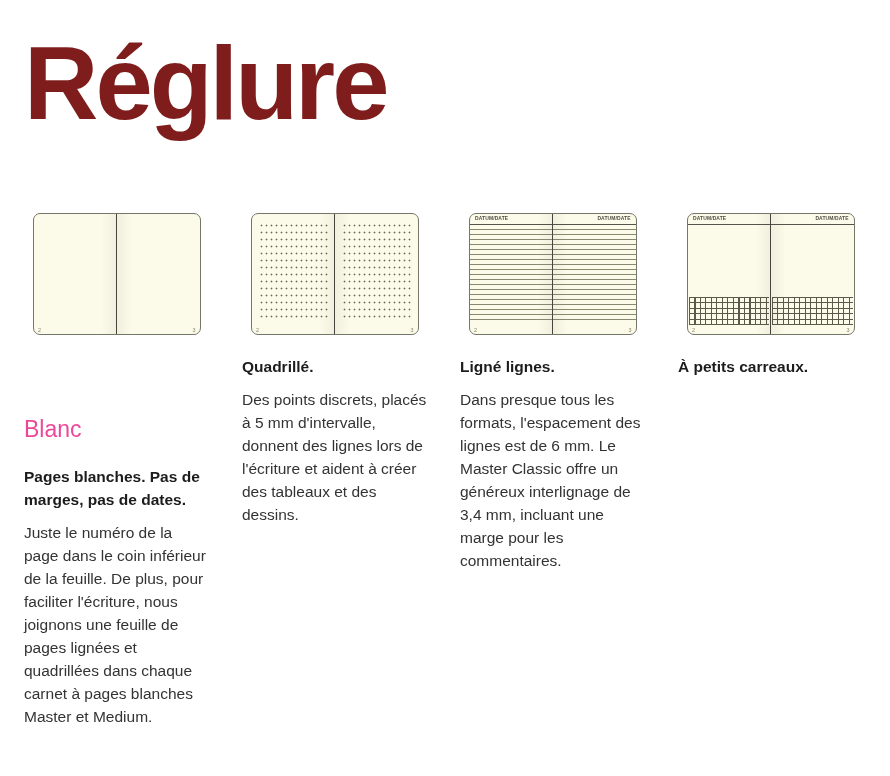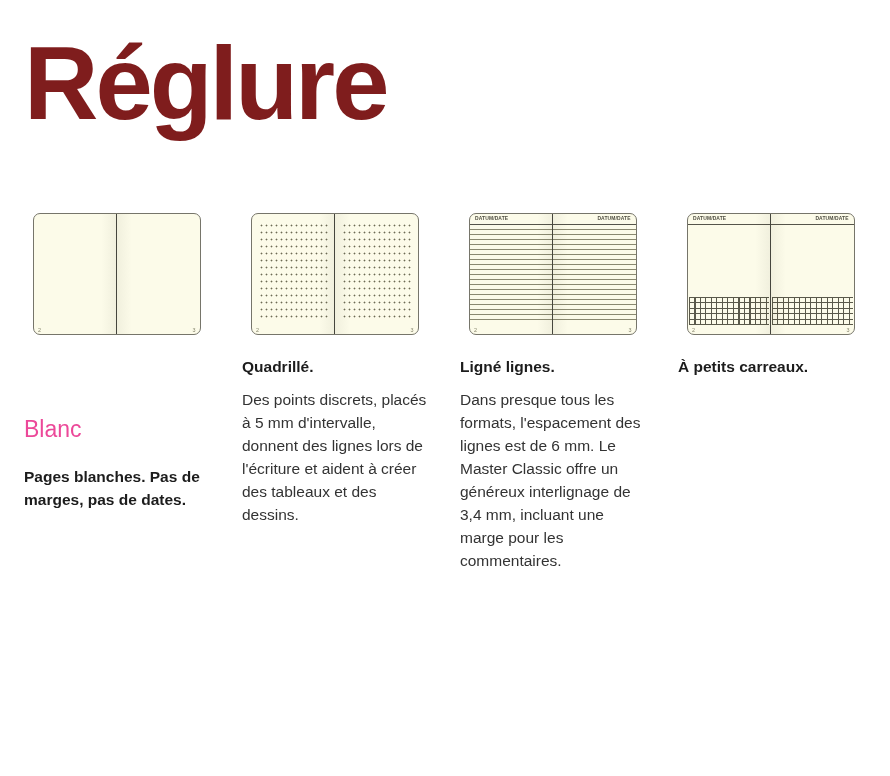--- a/index.html
+++ b/index.html
@@ -122,20 +122,21 @@
           <div class="half left">
             <span class="pgnum pl">2</span>
           </div>
           <div class="half right">
             <span class="pgnum pr">3</span>
           </div>
         </div>
       </div>
       <h2 class="colhead">Blanc</h2>
       <p class="sub">Pages blanches. Pas de marges, pas de dates.</p>
+      <p class="body">Juste le numéro de la page dans le coin inférieur de la feuille. De plus, pour faciliter l'écriture, nous joignons une feuille de pages lignées et quadrillées dans chaque carnet à pages blanches Master et Medium.</p>
     </div>
 
     <div class="col">
       <div class="figure">
         <div class="spread">
           <div class="half left">
             <div class="dots"></div>
             <span class="pgnum pl">2</span>
           </div>
           <div class="half right">

